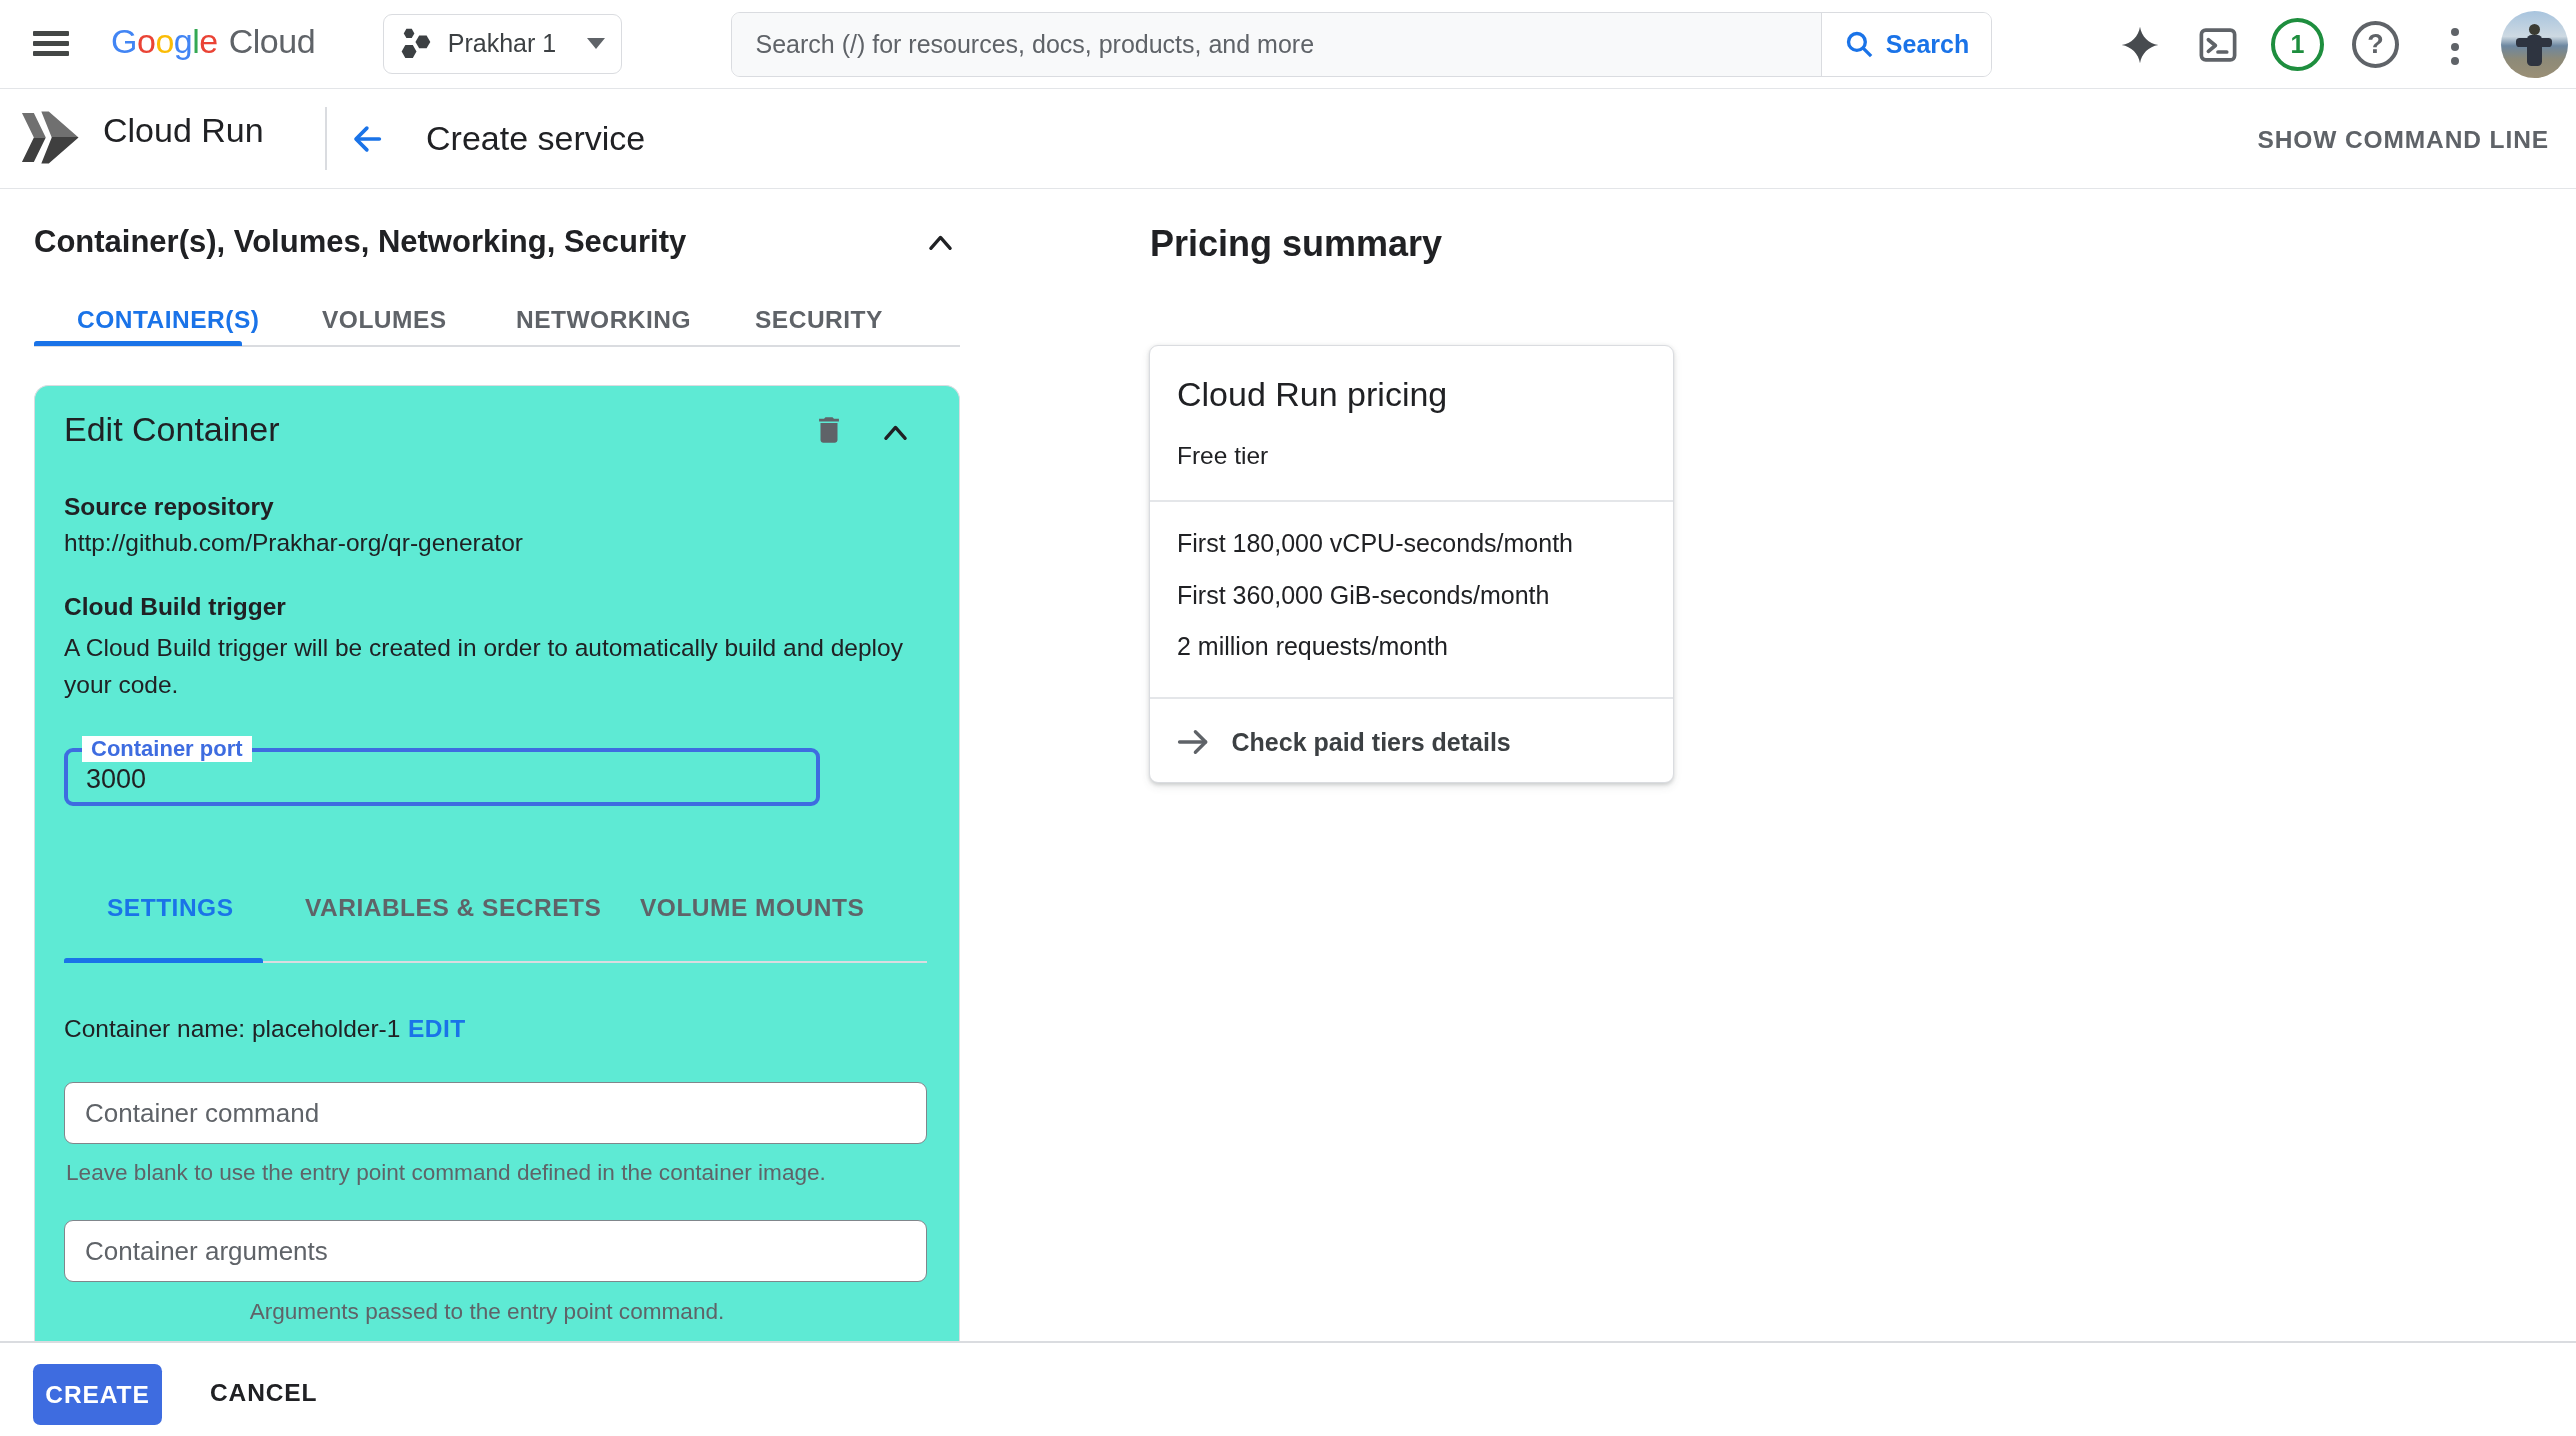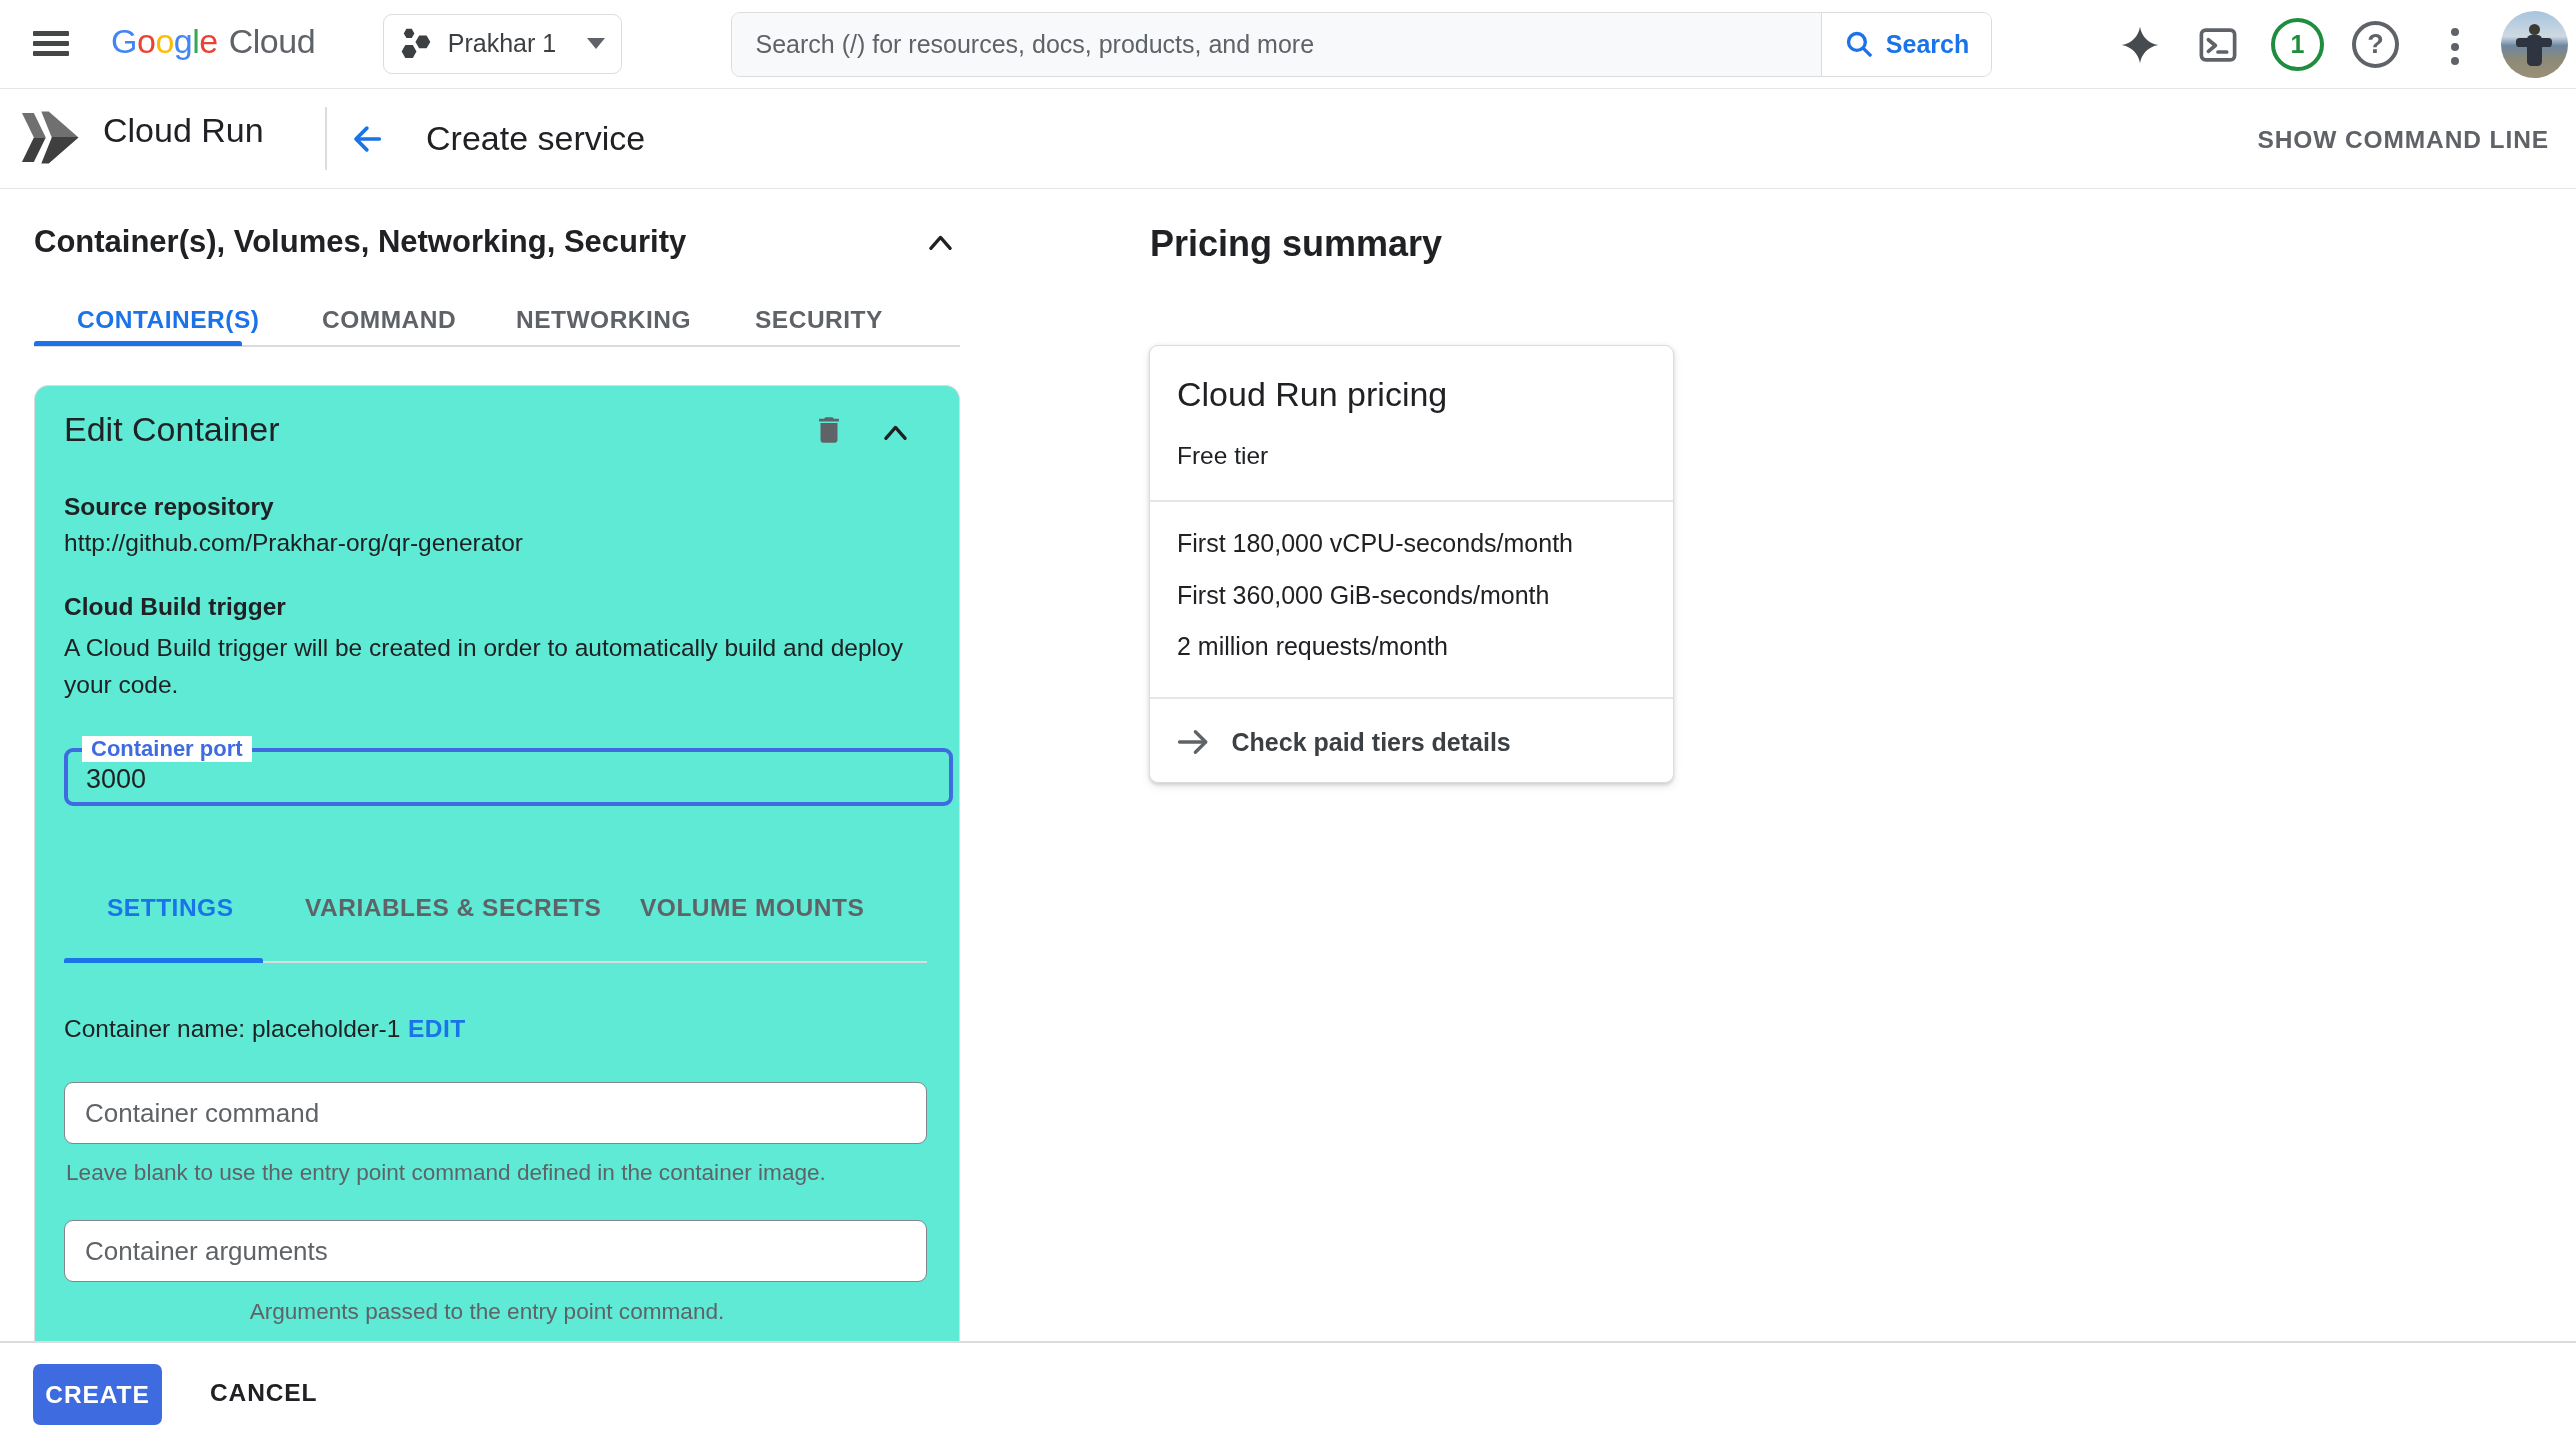--- a/index.html
+++ b/index.html
@@ -62,21 +62,21 @@
     border-radius:2.7px 2.7px 0 0; }
 
   
   .card { position:absolute; left:34px; top:385px; width:926px; height:957px; background:#5eead4;
     border:1.8px solid #dadce0; border-bottom:none; border-radius:14.5px 14.5px 0 0; }
   .card-title { position:absolute; left:29px; top:23.5px; font-size:34px; color:#202124; }
   .icon-btn { position:absolute; cursor:pointer; }
   .field-label { position:absolute; left:29px; font-size:24.5px; font-weight:700; color:#202124; }
   .field-value { position:absolute; left:29px; font-size:24.5px; color:#202124; }
   .para { position:absolute; left:29px; top:243px; width:862px; font-size:24.5px; line-height:37px; color:#202124; }
-  .port-box { position:absolute; left:29px; top:362px; width:889px; height:58px;
+  .port-box { position:absolute; left:29px; top:362px; width:756px; height:58px;
     border:4.5px solid #3e6ce0; border-radius:9px; }
   .port-box input { width:100%; height:100%; border:none; outline:none; font-size:27px;
     color:#202124; padding:5.4px 0 0 18px; font-family:inherit; background:transparent; }
   .port-label { position:absolute; left:47px; top:350px; background:#fff; padding:0 9px;
     font-size:22px; font-weight:700; color:#3e6ce0; z-index:2; }
   .helper { position:absolute; left:31px; font-size:22.6px; line-height:34px; color:#5f6368; }
   .inner-tab { position:absolute; top:508px; font-size:24.5px; font-weight:700; letter-spacing:0.5px;
     color:#5f6368; cursor:pointer; }
   .inner-tab.active { color:#1a73e8; }
   .innerline-gray { position:absolute; left:29px; top:575px; width:863px; height:1.8px; background:#dadce0; }
@@ -198,21 +198,21 @@
 </svg>
 <div class="page-title abs" style="z-index:11;">Create service</div>
 <div class="show-cli abs" style="z-index:11;">SHOW COMMAND LINE</div>
 
 <div class="section-heading">Container(s), Volumes, Networking, Security</div>
 <svg class="section-collapse" width="33" height="27" viewBox="0 0 24 18" fill="none" stroke="#202124" stroke-width="2.4" stroke-linecap="round" stroke-linejoin="round">
   <polyline points="5,14 12,6 19,14"></polyline>
 </svg>
 
 <div class="tab-label active" style="left:77px;">CONTAINER(S)</div>
-<div class="tab-label" style="left:322px;">COMMAND</div>
+<div class="tab-label" style="left:322px;">VOLUMES</div>
 <div class="tab-label" style="left:516px;">NETWORKING</div>
 <div class="tab-label" style="left:755px;">SECURITY</div>
 <div class="tabline-gray"></div>
 <div class="tabline-blue"></div>
 
 <div class="card">
   <div class="card-title">Edit Container</div>
 
   <svg class="icon-btn" style="left:777px; top:27px;" width="34" height="34" viewBox="0 0 24 24" fill="#5f6368">
     <path d="M6 19c0 1.1.9 2 2 2h8c1.1 0 2-.9 2-2V7H6v12zM19 4h-3.5l-1-1h-5l-1 1H5v2h14V4z"></path>

